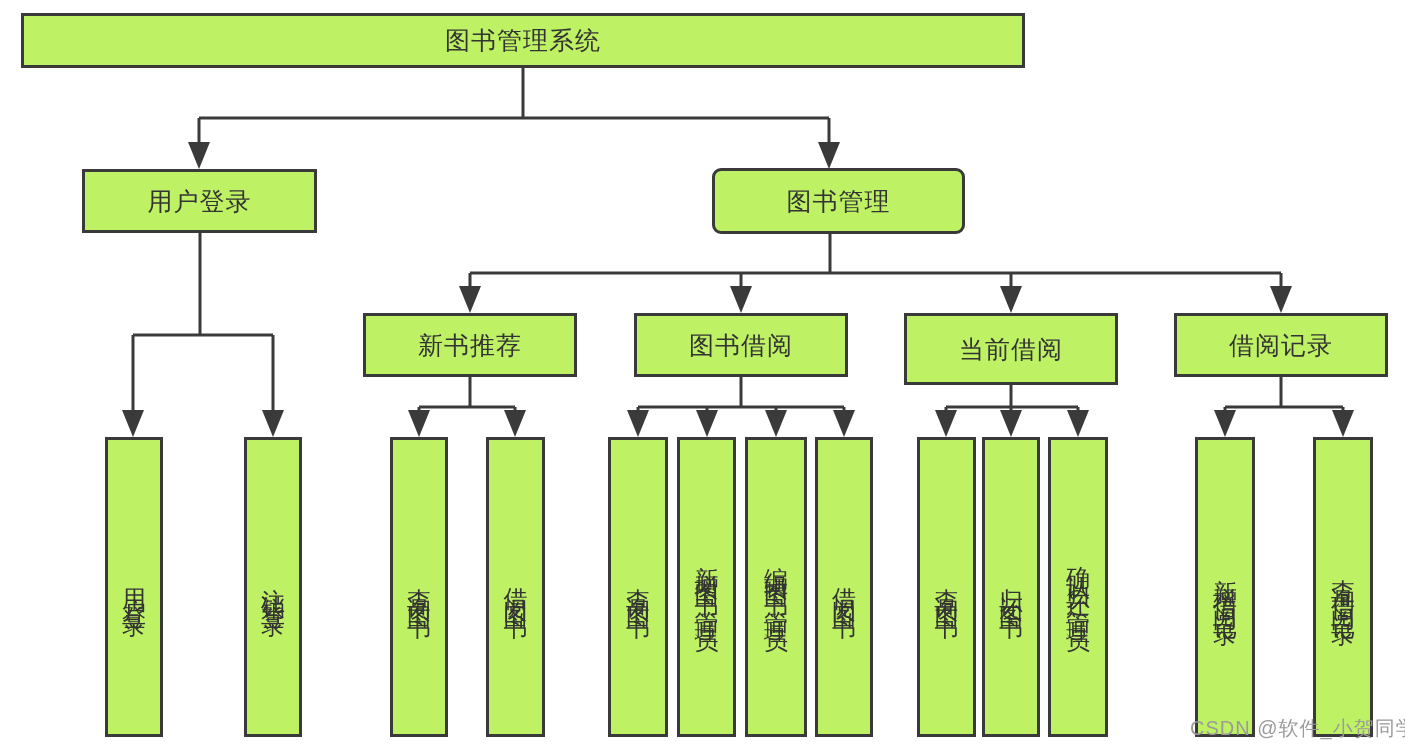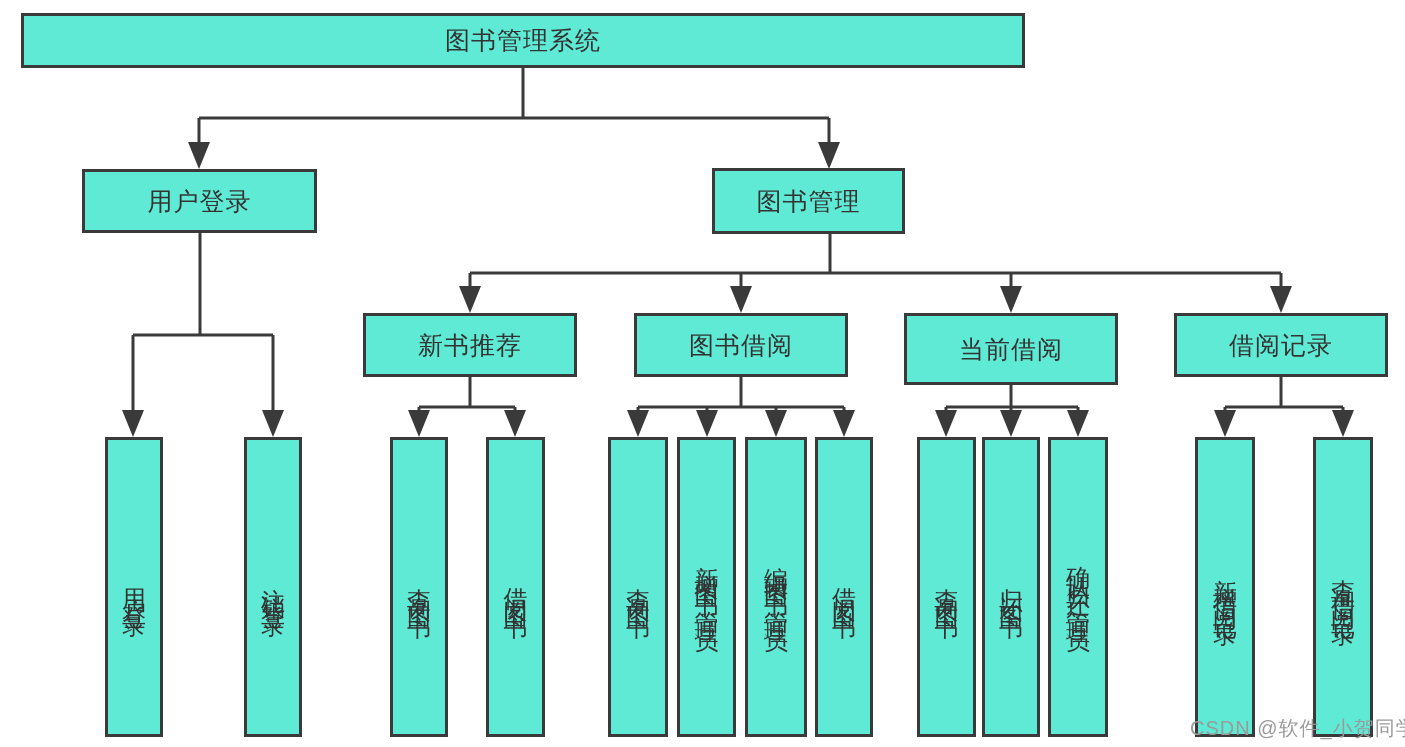--- a/index.html
+++ b/index.html
@@ -13,21 +13,21 @@
   }
   svg.connectors {
     position: absolute;
     left: 0; top: 0;
     width: 1405px; height: 747px;
     z-index: 1;
   }
   .box {
     position: absolute;
     box-sizing: border-box;
-    background: #5eead4;
+    background: #bef264;
     border: 3px solid #3a3a3a;
     display: flex;
     align-items: center;
     justify-content: center;
     color: #333333;
     z-index: 2;
   }
   .hbox { font-size: 25px; letter-spacing: 1px; }
   .vbox { font-size: 24px; }
   .vbox .vtext {
@@ -88,21 +88,21 @@
       <path d="M1000 410 L1022 410 L1011 437 Z"></path>
       <path d="M1067 410 L1089 410 L1078 437 Z"></path>
       <path d="M1214 410 L1236 410 L1225 437 Z"></path>
       <path d="M1332 410 L1354 410 L1343 437 Z"></path>
     </g>
   </svg>
 
   <div class="box hbox" style="left:21px; top:13px; width:1004px; height:55px;">图书管理系统</div>
 
   <div class="box hbox" style="left:82px; top:169px; width:235px; height:64px;">用户登录</div>
-  <div class="box hbox" style="left:712px; top:168px; width:193px; height:66px;">图书管理</div>
+  <div class="box hbox" style="left:712px; top:168px; width:253px; height:66px;border-radius:9px;">图书管理</div>
 
   <div class="box hbox" style="left:634px; top:313px; width:214px; height:64px;">图书借阅</div>
   <div class="box hbox" style="left:363px; top:313px; width:214px; height:64px;">新书推荐</div>
   <div class="box hbox" style="left:904px; top:313px; width:214px; height:72px;">当前借阅</div>
   <div class="box hbox" style="left:1174px; top:313px; width:214px; height:64px;">借阅记录</div>
 
   <div class="box vbox" style="left:105px; top:437px; width:58px; height:300px;">
     <span class="vtext">用户登录</span>
   </div>
   <div class="box vbox" style="left:244px; top:437px; width:58px; height:300px;">

